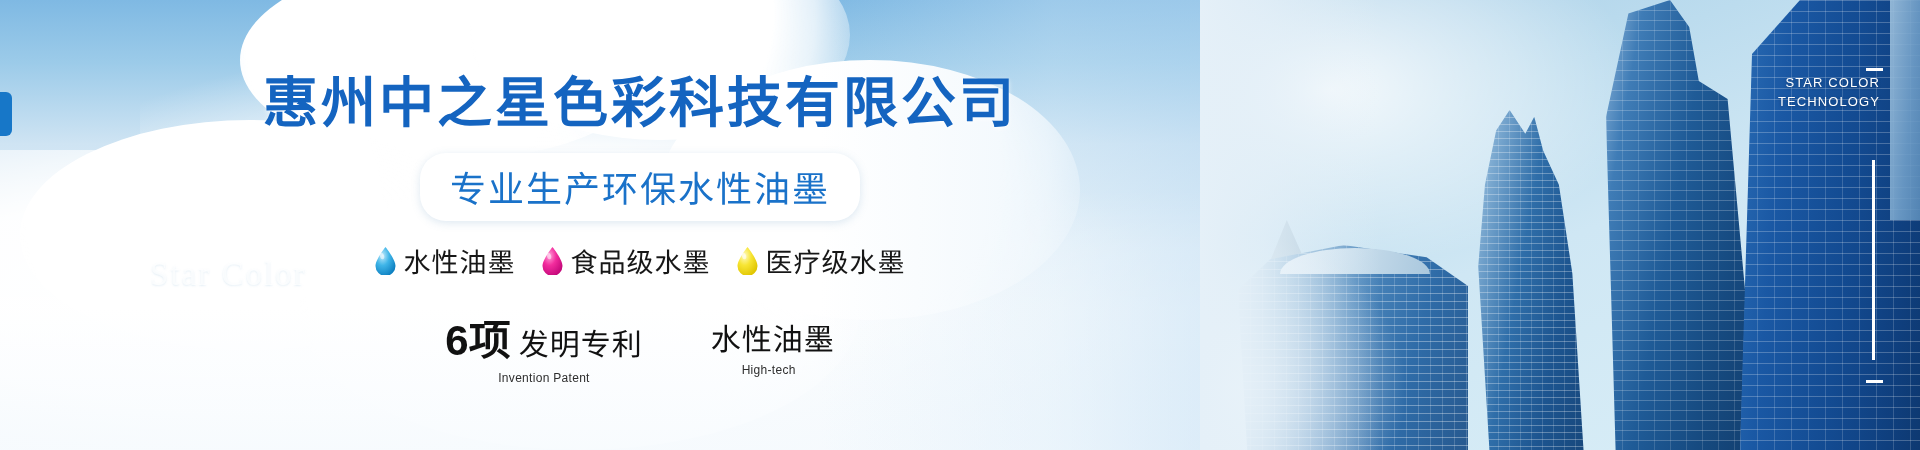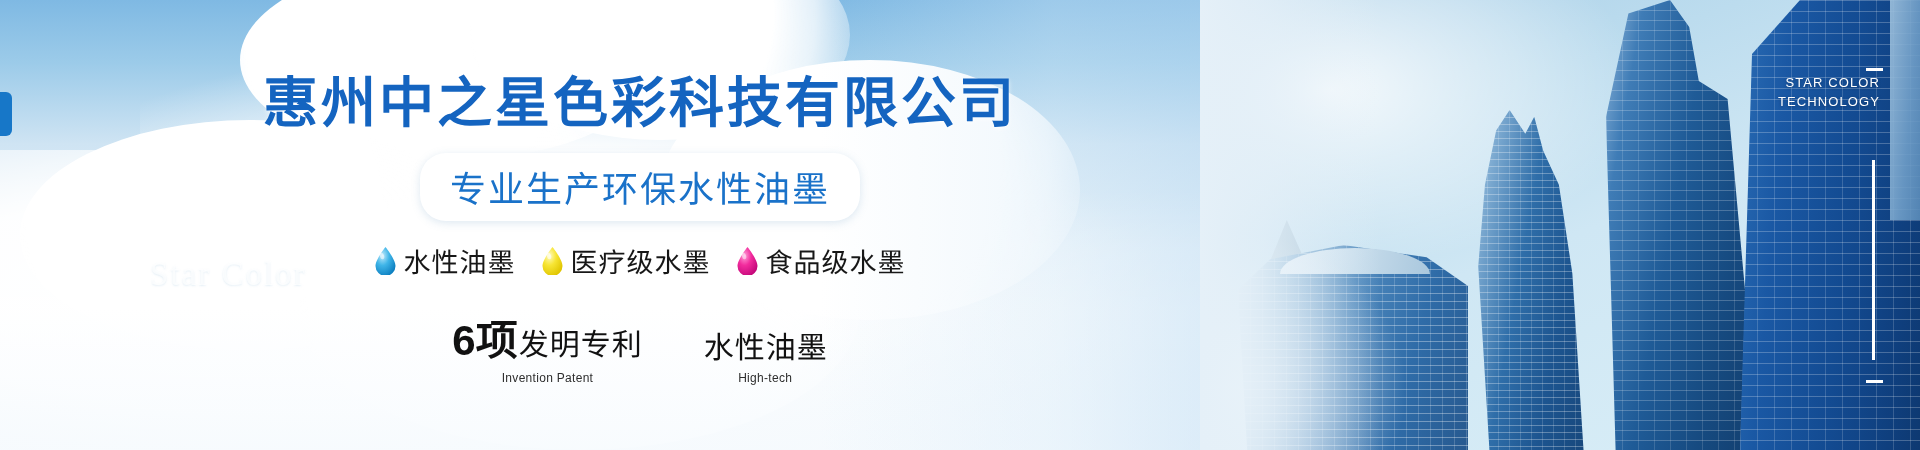--- a/index.html
+++ b/index.html
@@ -307,21 +307,21 @@
   }
   .drop {
     display: block;
     width: 21px;
     height: 28px;
     flex: none;
   }
   .credentials {
     margin-top: 26px;
     display: flex;
-    align-items: flex-end;
+    align-items: center;
     gap: 60px;
     white-space: nowrap;
   }
   .cred {
     display: flex;
     flex-direction: column;
     align-items: center;
   }
   .cred-line {
     display: flex;
@@ -330,21 +330,21 @@
   }
   .cred-strong {
     font-size: 42px;
     font-weight: 700;
     letter-spacing: 0px;
   }
   .cred-rest {
     font-size: 30px;
     font-weight: 400;
     letter-spacing: 1px;
-    margin-left: 1px;
+    margin-left: 8px;
   }
   .cred-sub {
     margin-top: 4px;
     font-size: 12px;
     font-weight: 400;
     color: #2e2e2e;
     letter-spacing: .3px;
   }
 </style>
 </head>
@@ -412,47 +412,47 @@
           </defs>
           <path d="M10.5 0 C10.5 0 20.5 12.4 20.5 19 A10 10 0 0 1 0.5 19 C0.5 12.4 10.5 0 10.5 0 Z" fill="url(#g1)"></path>
           <ellipse cx="7" cy="9" rx="2.1" ry="3.3" fill="#ffffff" opacity=".55" transform="rotate(-18 7 9)"></ellipse>
         </svg>
         <span class="feature-label">水性油墨</span>
       </div>
 
       <div class="feature">
         <svg class="drop" viewBox="0 0 21 28">
           <defs>
+            <radialGradient id="g2" cx="35%" cy="30%" r="75%">
+              <stop offset="0%" stop-color="#ff9ed8"></stop>
+              <stop offset="45%" stop-color="#f22c9d"></stop>
+              <stop offset="100%" stop-color="#c4087a"></stop>
+            </radialGradient>
+          </defs>
+          <path d="M10.5 0 C10.5 0 20.5 12.4 20.5 19 A10 10 0 0 1 0.5 19 C0.5 12.4 10.5 0 10.5 0 Z" fill="url(#g2)"></path>
+          <ellipse cx="7" cy="9" rx="2.1" ry="3.3" fill="#ffffff" opacity=".5" transform="rotate(-18 7 9)"></ellipse>
+        </svg>
+        <span class="feature-label">食品级水墨</span>
+      </div>
+
+      <div class="feature">
+        <svg class="drop" viewBox="0 0 21 28">
+          <defs>
             <radialGradient id="g3" cx="35%" cy="30%" r="75%">
               <stop offset="0%" stop-color="#fffbc2"></stop>
               <stop offset="45%" stop-color="#f7e534"></stop>
               <stop offset="100%" stop-color="#e0c500"></stop>
             </radialGradient>
           </defs>
           <path d="M10.5 0 C10.5 0 20.5 12.4 20.5 19 A10 10 0 0 1 0.5 19 C0.5 12.4 10.5 0 10.5 0 Z" fill="url(#g3)"></path>
           <ellipse cx="7" cy="9" rx="2.1" ry="3.3" fill="#ffffff" opacity=".6" transform="rotate(-18 7 9)"></ellipse>
         </svg>
         <span class="feature-label">医疗级水墨</span>
       </div>
 
-      <div class="feature">
-        <svg class="drop" viewBox="0 0 21 28">
-          <defs>
-            <radialGradient id="g2" cx="35%" cy="30%" r="75%">
-              <stop offset="0%" stop-color="#ff9ed8"></stop>
-              <stop offset="45%" stop-color="#f22c9d"></stop>
-              <stop offset="100%" stop-color="#c4087a"></stop>
-            </radialGradient>
-          </defs>
-          <path d="M10.5 0 C10.5 0 20.5 12.4 20.5 19 A10 10 0 0 1 0.5 19 C0.5 12.4 10.5 0 10.5 0 Z" fill="url(#g2)"></path>
-          <ellipse cx="7" cy="9" rx="2.1" ry="3.3" fill="#ffffff" opacity=".5" transform="rotate(-18 7 9)"></ellipse>
-        </svg>
-        <span class="feature-label">食品级水墨</span>
-      </div>
-
     </div>
 
     <div class="credentials">
 
       <div class="cred">
         <div class="cred-line">
           <span class="cred-strong">6项</span>
           <span class="cred-rest">发明专利</span>
         </div>
         <div class="cred-sub">Invention Patent</div>

